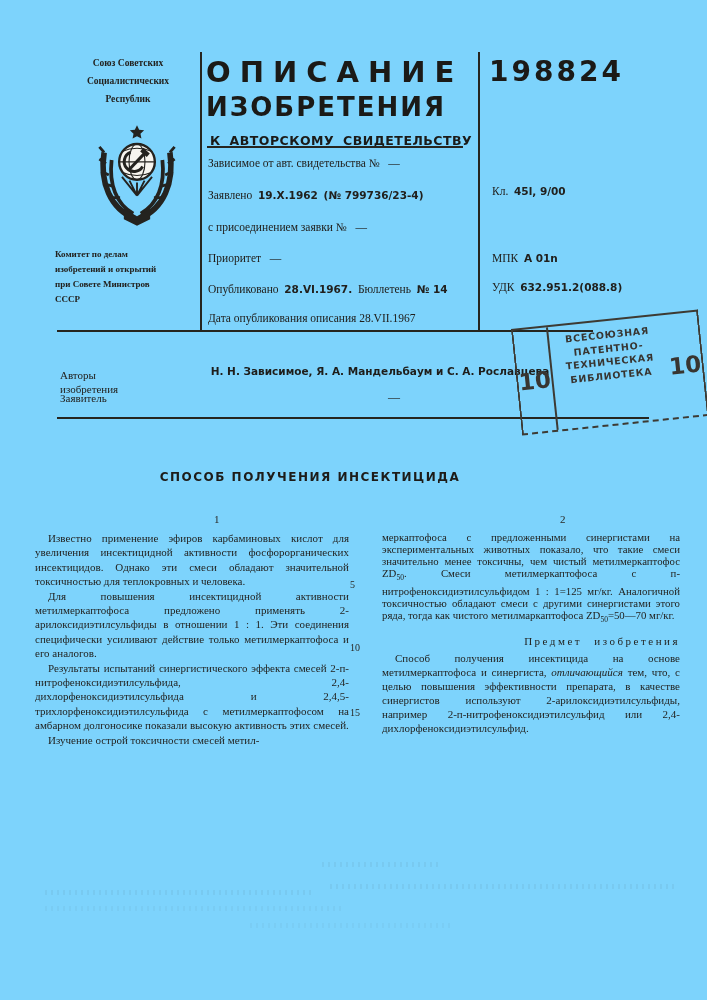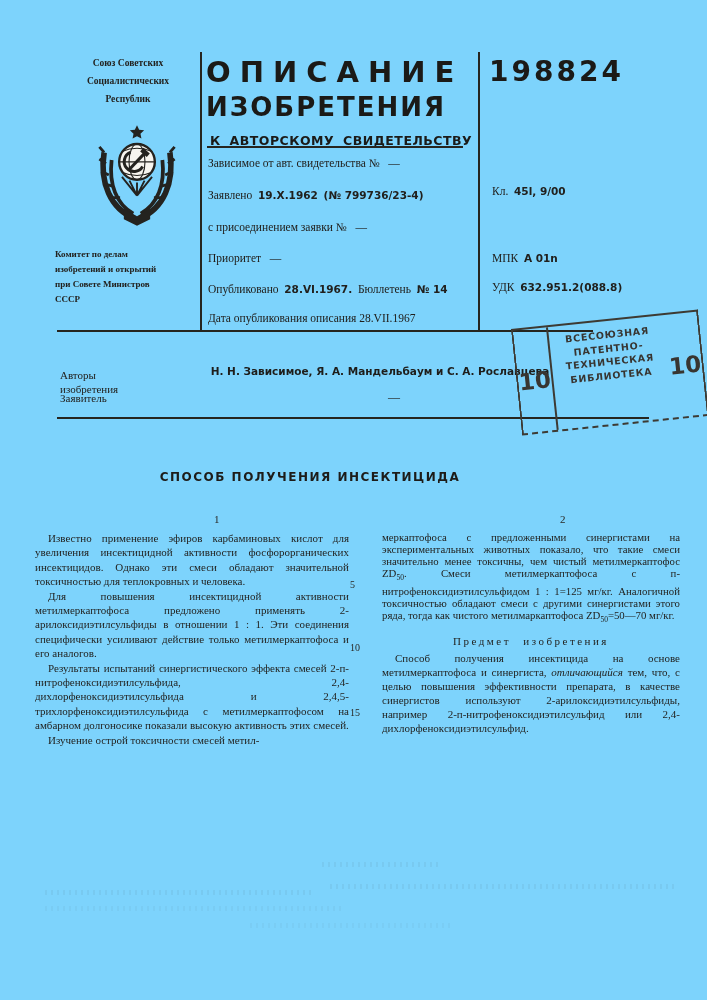--- a/index.html
+++ b/index.html
@@ -69,21 +69,21 @@
   .col-no-1{left:214px;top:513px;}
   .col-no-2{left:560px;top:513px;}
   .gutter-no{left:350px;font-size:10px;color:#2a2925;}
 
   .col-left{left:35px;top:531px;width:314px;}
   .col-left p{margin:0;text-indent:13px;text-align:justify;
     font-size:11px;line-height:14.4px;color:#201f1c;}
   .col-right{left:382px;top:531px;width:298px;}
   .col-right .p1{margin:0;text-align:justify;font-size:10.8px;line-height:12.1px;color:#201f1c;}
   .col-right sub{font-size:7.5px;}
-  .claim-heading{margin:9px 0 4px 0;text-align:center;font-size:11px;
+  .claim-heading{margin:9px 0 4px 0;text-align:right;font-size:11px;
     letter-spacing:2.5px;word-spacing:7px;color:#201f1c;}
   .claim{margin:0;text-indent:13px;text-align:justify;font-size:11px;line-height:14px;color:#201f1c;}
   .claim i{font-style:italic;margin-top:23px;}
 
   
   .residue{height:5px;opacity:.55;
     background:repeating-linear-gradient(90deg,rgba(40,40,38,.10) 0 2px,rgba(0,0,0,0) 2px 6px);}
   .res1{left:322px;top:862px;width:118px;}
   .res2{left:330px;top:884px;width:345px;}
   .res3{left:45px;top:890px;width:268px;}

